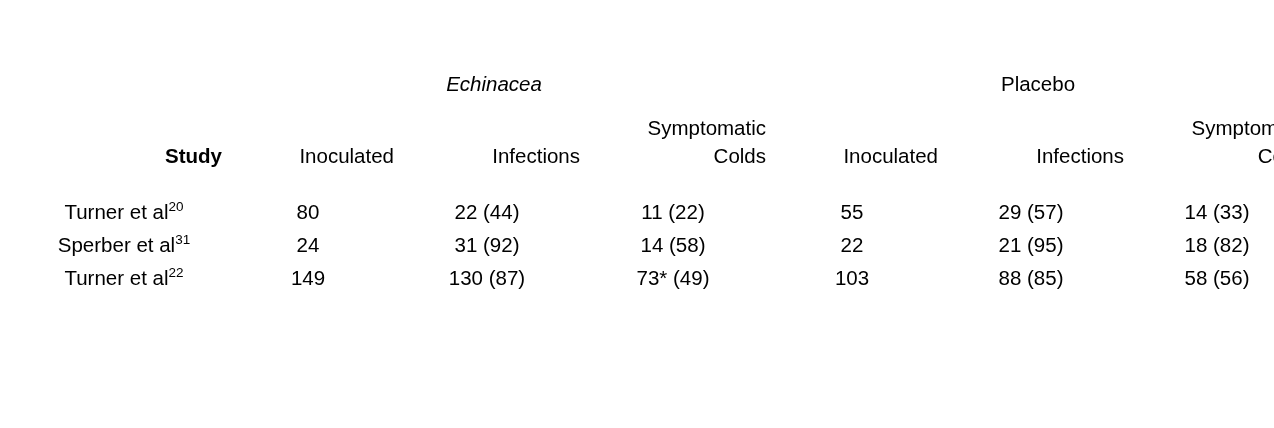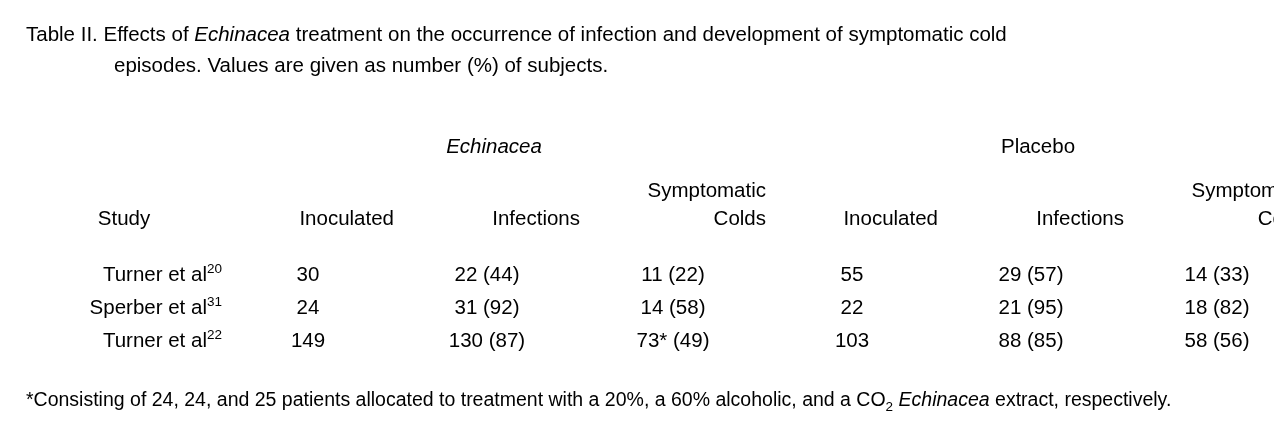--- a/index.html
+++ b/index.html
@@ -70,33 +70,34 @@
   .grouphead .grp-ech { font-style: italic; }
 
   .subhead td {
     text-align: right;
     line-height: 28px;
     height: 74px;
     vertical-align: bottom;
     padding-bottom: 2px;
   }
   .subhead td.study-cell {
-    text-align: center;
+    text-align: right;
+    font-weight: bold;
   }
   .subhead .two-line {
     display: block;
   }
 
   .datarow td {
     height: 33px;
     text-align: center;
     vertical-align: middle;
   }
   .datarow td.study-cell {
-    text-align: right;
+    text-align: center;
   }
   .datarow.first td {
     padding-top: 14px;
     height: 40px;
   }
   sup {
     font-size: 13.5px;
     vertical-align: super;
     line-height: 0;
   }
@@ -110,25 +111,20 @@
     margin-top: 34px;
     font-size: 19.5px;
     line-height: 26px;
   }
 </style>
 </head>
 <body>
 
 <div class="page">
 
-  <p class="caption">
-    <span class="cap-label">Table II.</span>
-    <span>Effects of </span><span class="it">Echinacea</span><span> treatment on the occurrence of infection and development of symptomatic cold</span>
-    <span class="line2">episodes. Values are given as number (%) of subjects.</span>
-  </p>
 
   <table class="tbl">
     <colgroup>
       <col class="col-study">
       <col class="col-c2">
       <col class="col-c3">
       <col class="col-c4">
       <col class="col-c5">
       <col class="col-c6">
       <col class="col-c7">
@@ -151,21 +147,21 @@
         <td>Infections</td>
         <td>
           <span class="two-line">Symptomatic</span>
           <span class="two-line">Colds</span>
         </td>
       </tr>
     </thead>
     <tbody>
       <tr class="datarow first">
         <td class="study-cell"><span>Turner et al</span><sup>20</sup></td>
-        <td>30</td>
+        <td>80</td>
         <td>22 (44)</td>
         <td>11 (22)</td>
         <td>55</td>
         <td>29 (57)</td>
         <td>14 (33)</td>
       </tr>
       <tr class="datarow">
         <td class="study-cell"><span>Sperber et al</span><sup>31</sup></td>
         <td>24</td>
         <td>31 (92)</td>
@@ -179,15 +175,14 @@
         <td>149</td>
         <td>130 (87)</td>
         <td>73* (49)</td>
         <td>103</td>
         <td>88 (85)</td>
         <td>58 (56)</td>
       </tr>
     </tbody>
   </table>
 
-  <p class="footnote"><span>*Consisting of 24, 24, and 25 patients allocated to treatment with a 20%, a 60% alcoholic, and a CO</span><sub>2</sub> <span class="it">Echinacea</span><span> extract, respectively.</span></p>
 
 </div>
 
 </body></html>

